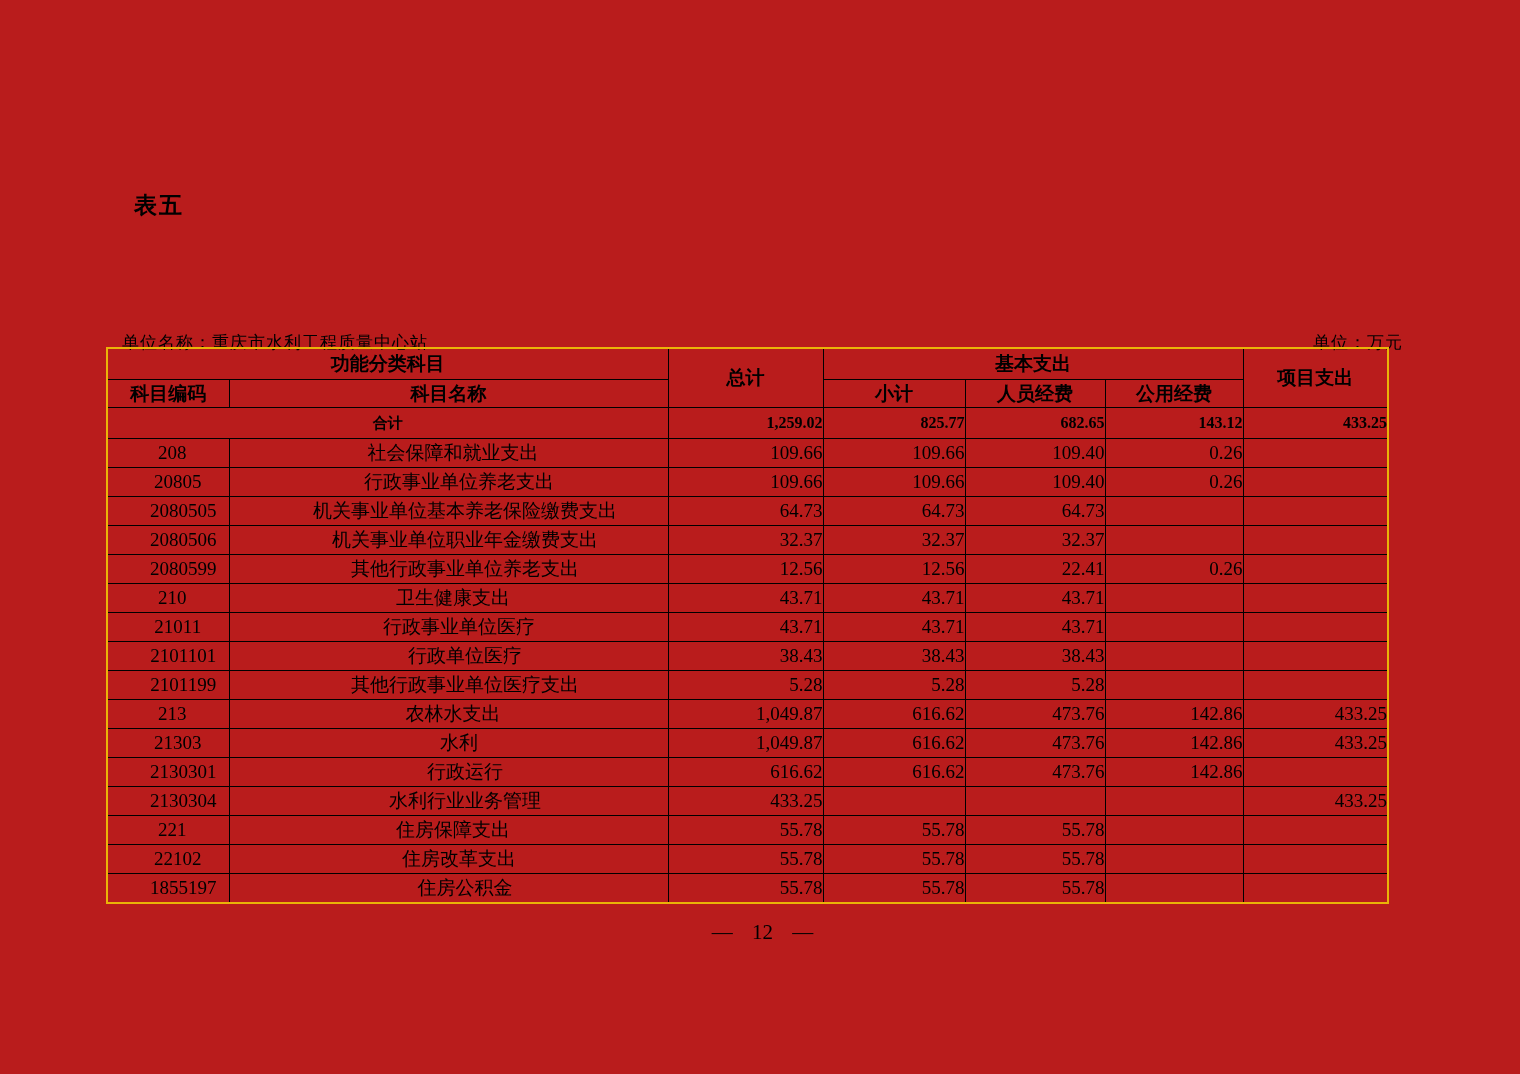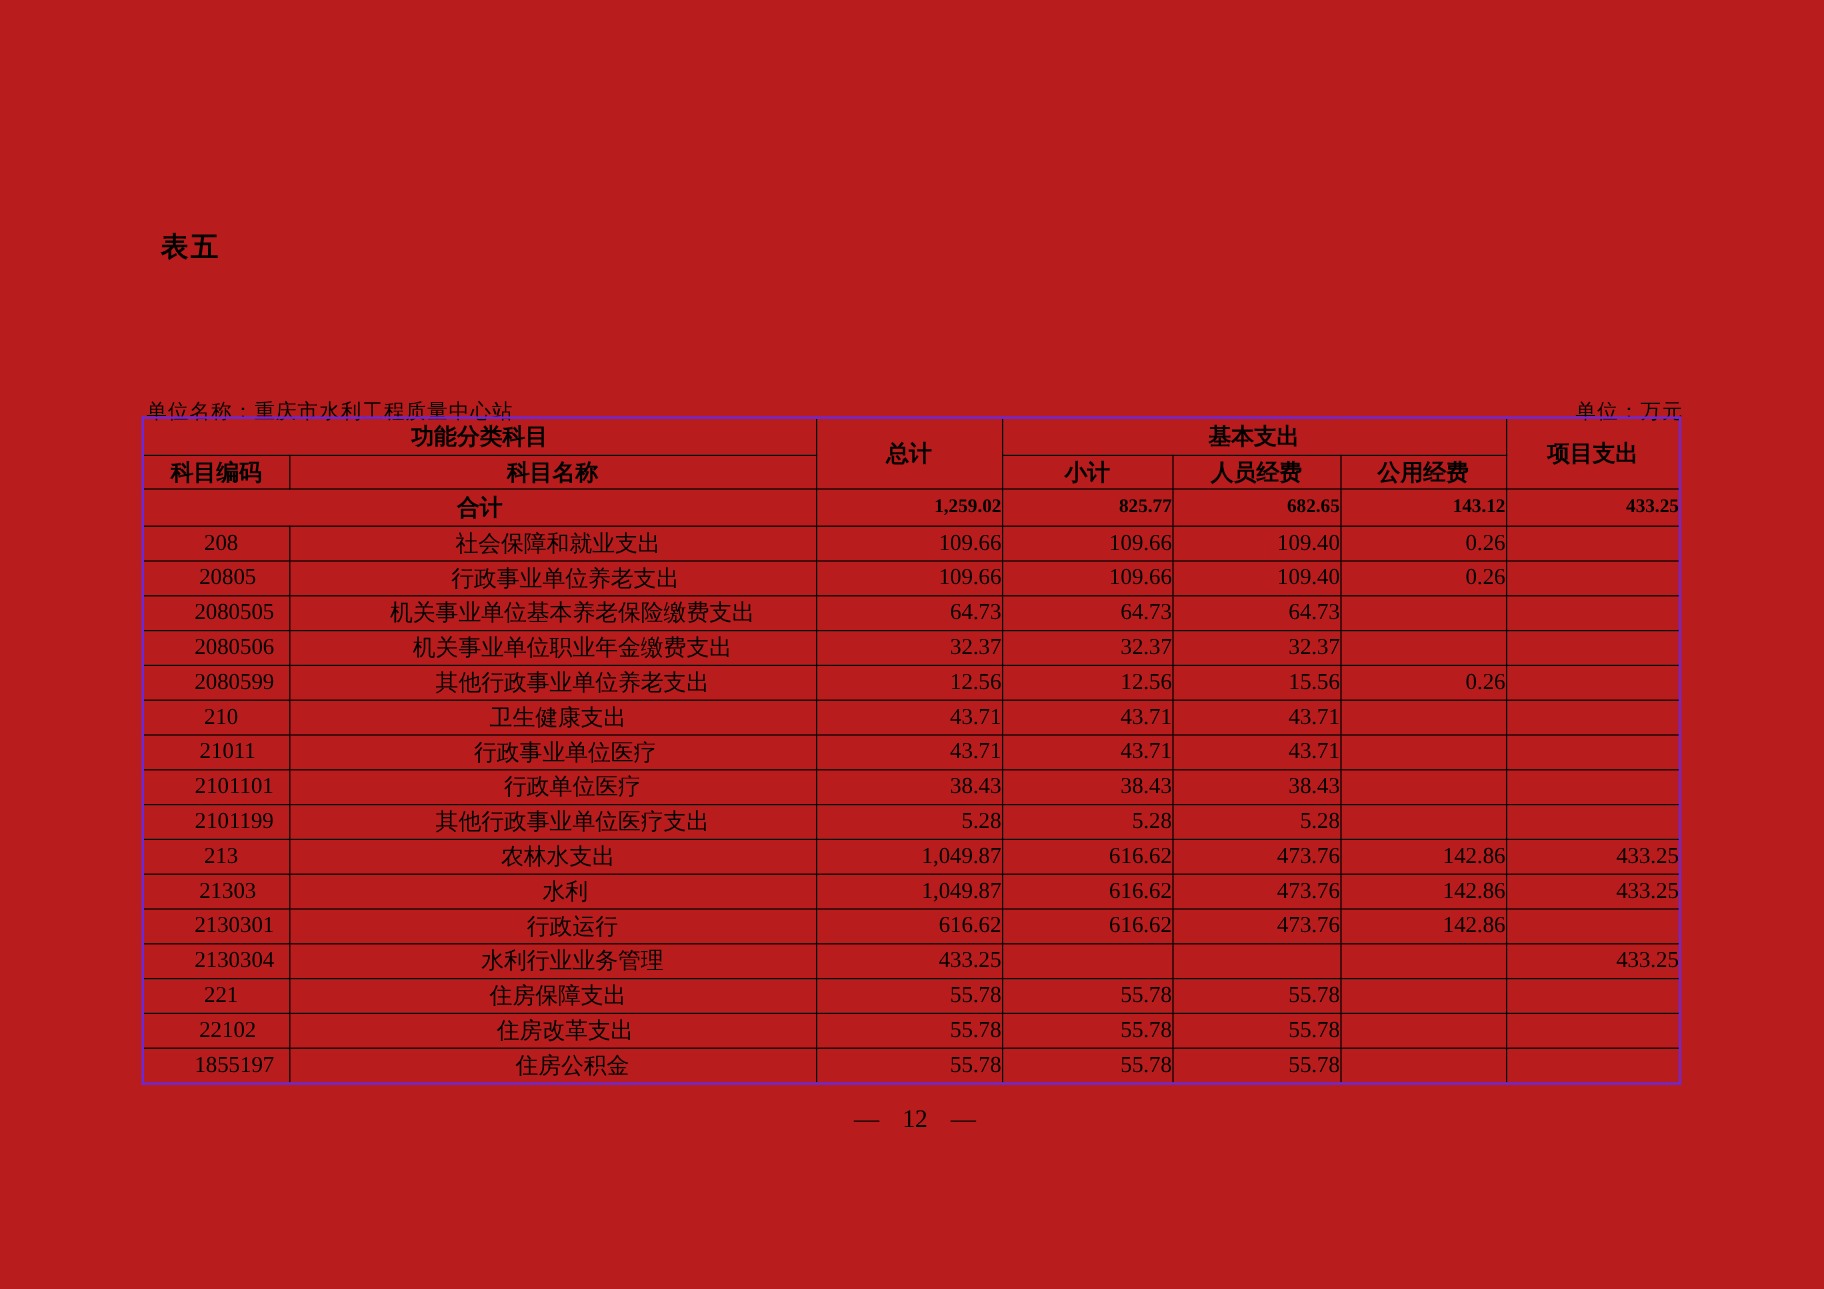--- a/index.html
+++ b/index.html
@@ -15,39 +15,39 @@
   .page-title{
     position:absolute;left:122px;top:248px;width:1281px;
     text-align:center;font-weight:bold;font-size:38px;letter-spacing:1px;
   }
   .unit-row{
     position:absolute;left:122px;top:321px;width:1281px;
     display:flex;justify-content:space-between;align-items:flex-end;
     font-size:17px;letter-spacing:1px;margin-top:10px;
   }
   table.budget{
-    position:absolute;left:118px;top:347px;width:1281px;
+    position:absolute;left:106px;top:347px;width:1281px;
     border-collapse:collapse;table-layout:fixed;
-    border:2px solid #6d28d9;
+    border:2px solid #eab308;
   }
   table.budget th, table.budget td{
     border:1px solid #000;overflow:hidden;white-space:nowrap;
     vertical-align:middle;padding:0;
   }
   table.budget th{
     font-family:"Liberation Sans","DejaVu Sans",sans-serif;
     font-weight:bold;font-size:19px;text-align:center;
   }
   tr.h1 th{height:30px;}
   tr.h2 th{height:27px;}
   tr.total-row td{height:30px;}
   tr.data-row td{height:28px;font-size:19px;}
   td.label-cell{
     font-family:"Liberation Sans","DejaVu Sans",sans-serif;
-    font-weight:bold;font-size:19px;text-align:center;
+    font-weight:bold;font-size:15px;text-align:center;
   }
   td.num{text-align:right;padding-right:7px;font-family:"Liberation Serif","DejaVu Serif",serif;}
   td.num.bold{font-weight:bold;}
   td.code,td.name{text-align:center;font-size:19px;}
   td.code.lv1{padding-left:8px;}
   td.code.lv2{padding-left:19px;}
   td.code.lv3{padding-left:30px;}
   td.name.lv1{padding-left:9px;margin-top:24px;}
   td.name.lv2{padding-left:21px;}
   td.name.lv3{padding-left:33px;}
@@ -138,21 +138,21 @@
           <td class="num">32.37</td>
           <td class="num">32.37</td>
           <td class="num"></td>
           <td class="num"></td>
         </tr>
         <tr class="data-row">
           <td class="code lv3">2080599</td>
           <td class="name lv3">其他行政事业单位养老支出</td>
           <td class="num">12.56</td>
           <td class="num">12.56</td>
-          <td class="num">15.56</td>
+          <td class="num">22.41</td>
           <td class="num">0.26</td>
           <td class="num"></td>
         </tr>
         <tr class="data-row">
           <td class="code lv1">210</td>
           <td class="name lv1">卫生健康支出</td>
           <td class="num">43.71</td>
           <td class="num">43.71</td>
           <td class="num">43.71</td>
           <td class="num"></td>

